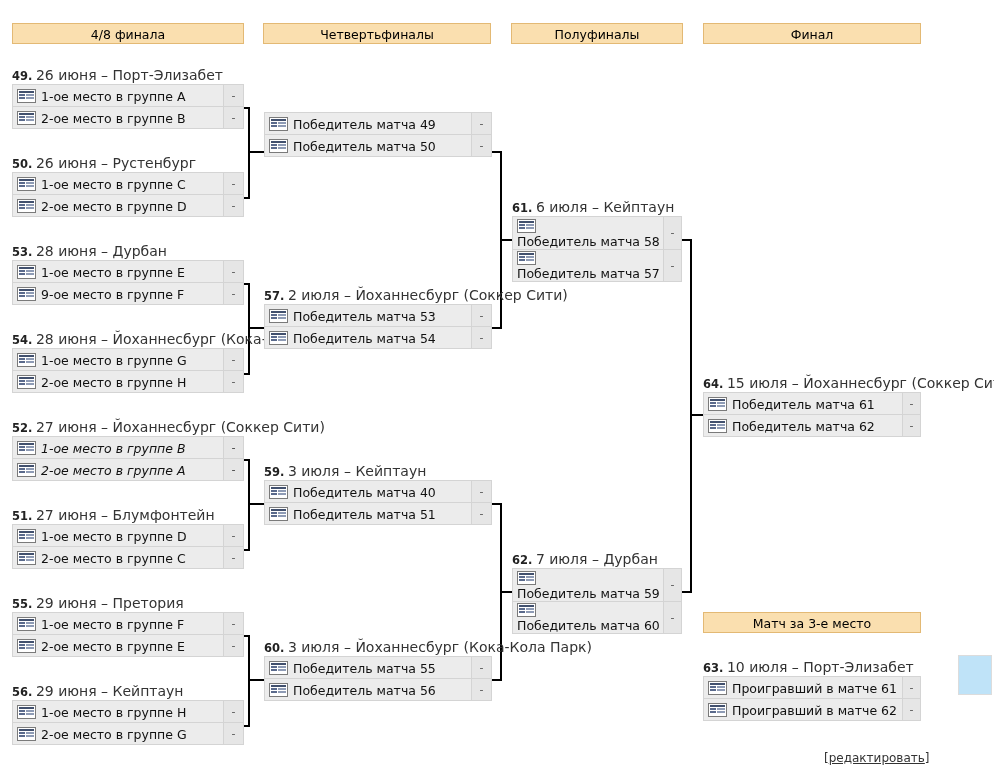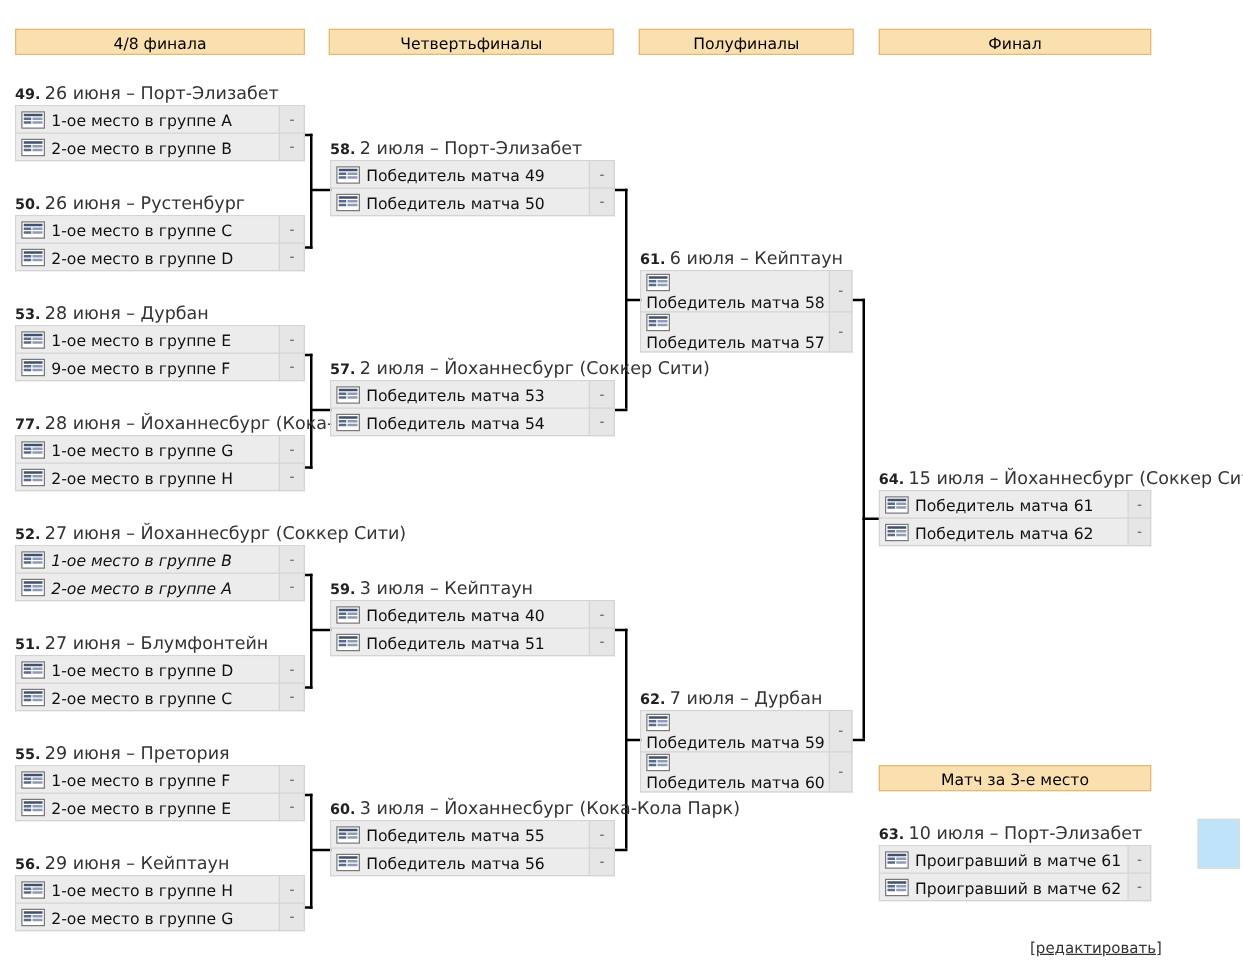--- a/index.html
+++ b/index.html
@@ -149,21 +149,21 @@
             <td class="score" style="width: 20px;">-</td>
           </tr>
           <tr>
             <td class="name"><span class="tbl-icon"><i class="r1"></i><i class="r2"></i><i class="r3"></i><i class="r4"></i><i class="r5"></i></span><span class="label">9-ое место в группе F</span></td>
             <td class="score" style="width: 20px;">-</td>
           </tr>
         </tbody>
       </table>
     </div>
     <div class="match" style="left: 12px; top: 332px; width: 232px;">
-      <div class="match-head"><span class="num">77.</span> <span class="meta">28 июня – Йоханнесбург (Кока-Кола Парк)</span></div>
+      <div class="match-head"><span class="num">54.</span> <span class="meta">28 июня – Йоханнесбург (Кока-Кола Парк)</span></div>
       <table class="team-tbl" style="width: 232px;">
         <tbody>
           <tr>
             <td class="name"><span class="tbl-icon"><i class="r1"></i><i class="r2"></i><i class="r3"></i><i class="r4"></i><i class="r5"></i></span><span class="label">1-ое место в группе G</span></td>
             <td class="score" style="width: 20px;">-</td>
           </tr>
           <tr>
             <td class="name"><span class="tbl-icon"><i class="r1"></i><i class="r2"></i><i class="r3"></i><i class="r4"></i><i class="r5"></i></span><span class="label">2-ое место в группе H</span></td>
             <td class="score" style="width: 20px;">-</td>
           </tr>
@@ -224,21 +224,20 @@
             <td class="score" style="width: 20px;">-</td>
           </tr>
           <tr>
             <td class="name"><span class="tbl-icon"><i class="r1"></i><i class="r2"></i><i class="r3"></i><i class="r4"></i><i class="r5"></i></span><span class="label">2-ое место в группе G</span></td>
             <td class="score" style="width: 20px;">-</td>
           </tr>
         </tbody>
       </table>
     </div>
     <div class="match" style="left: 264px; top: 112px; width: 228px;">
-      <div class="match-head"><span class="num">58.</span> <span class="meta">2 июля – Порт-Элизабет</span></div>
       <table class="team-tbl" style="width: 228px;">
         <tbody>
           <tr>
             <td class="name"><span class="tbl-icon"><i class="r1"></i><i class="r2"></i><i class="r3"></i><i class="r4"></i><i class="r5"></i></span><span class="label">Победитель матча 49</span></td>
             <td class="score" style="width: 20px;">-</td>
           </tr>
           <tr>
             <td class="name"><span class="tbl-icon"><i class="r1"></i><i class="r2"></i><i class="r3"></i><i class="r4"></i><i class="r5"></i></span><span class="label">Победитель матча 50</span></td>
             <td class="score" style="width: 20px;">-</td>
           </tr>

